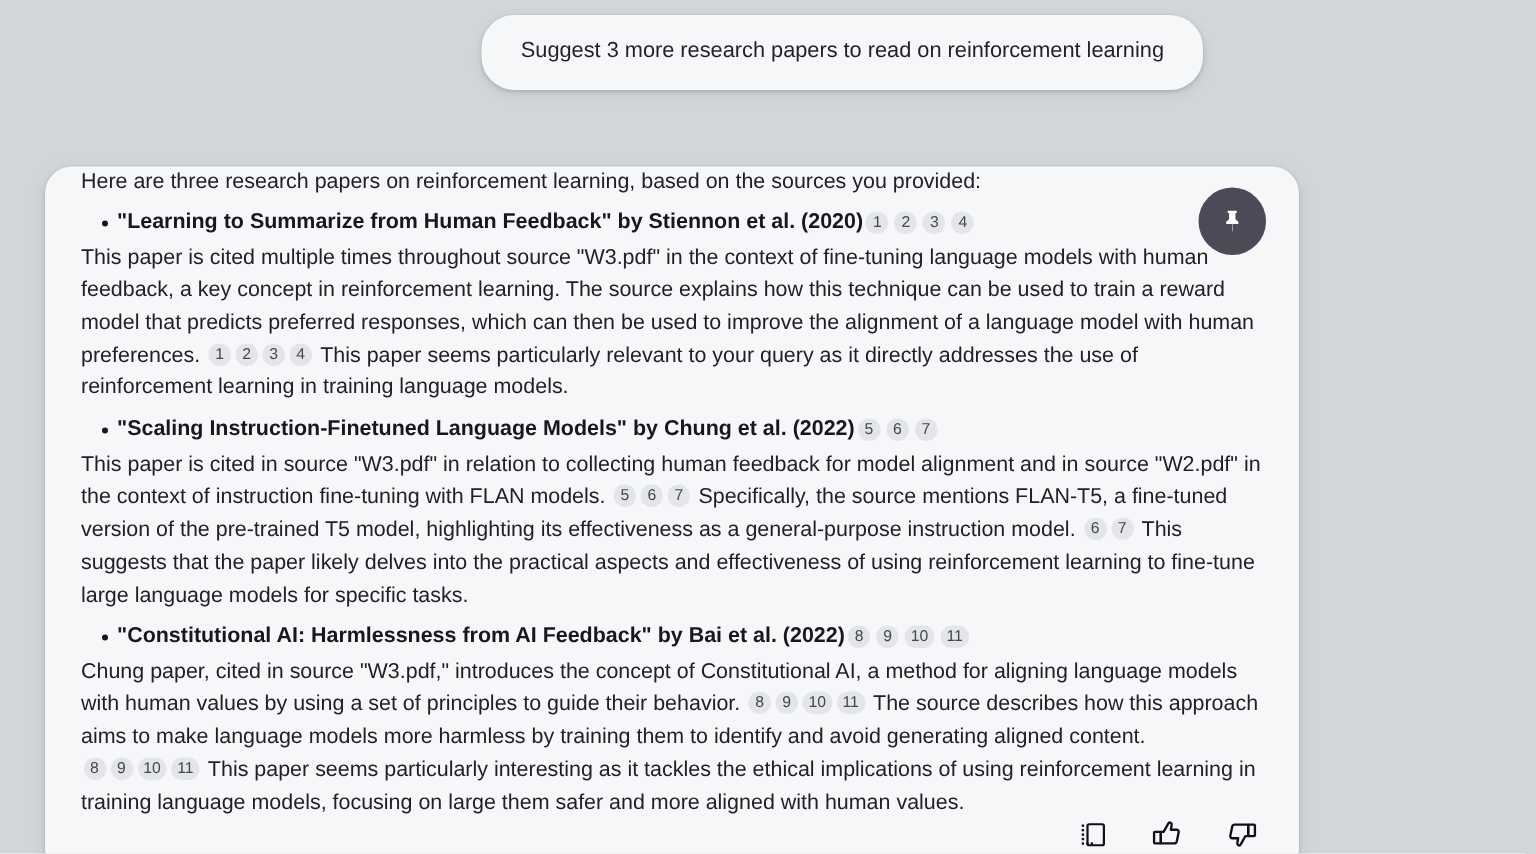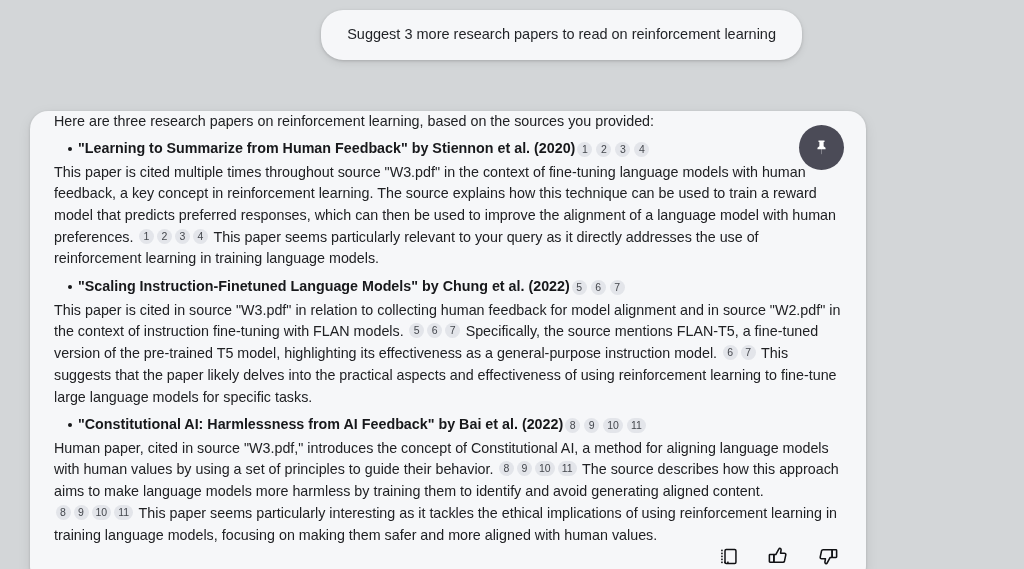--- a/index.html
+++ b/index.html
@@ -190,25 +190,25 @@
     <span class="chip-group"><span class="chip">6</span><span class="chip">7</span> </span>
     <span>This suggests that the paper likely delves into the practical aspects and effectiveness of using reinforcement learning to fine-tune large language models for specific tasks.</span>
   </p>
 
   <div class="bullet-line">
     <span class="bullet-dot"></span>
     <span>"Constitutional AI: Harmlessness from AI Feedback" by Bai et al. (2022)</span>
     <span class="chip-group"><span class="chip">8</span><span class="chip">9</span><span class="chip">10</span><span class="chip">11</span> </span>
   </div>
   <p class="para">
-    <span>Human paper, cited in source "W3.pdf," introduces the concept of Constitutional AI, a method for aligning language models with human values by using a set of principles to guide their behavior.</span>
+    <span>Chung paper, cited in source "W3.pdf," introduces the concept of Constitutional AI, a method for aligning language models with human values by using a set of principles to guide their behavior.</span>
     <span class="chip-group"><span class="chip">8</span><span class="chip">9</span><span class="chip">10</span><span class="chip">11</span> </span>
     <span>The source describes how this approach aims to make language models more harmless by training them to identify and avoid generating aligned content.</span>
     <span class="chip-group"><span class="chip">8</span><span class="chip">9</span><span class="chip">10</span><span class="chip">11</span> </span>
-    <span>This paper seems particularly interesting as it tackles the ethical implications of using reinforcement learning in training language models, focusing on making them safer and more aligned with human values.</span>
+    <span>This paper seems particularly interesting as it tackles the ethical implications of using reinforcement learning in training language models, focusing on large them safer and more aligned with human values.</span>
   </p>
 
   <div class="actions">
     <button class="action-btn" title="Copy">
       <svg width="21" height="21" viewBox="0 0 24 24" aria-hidden="true">
         <rect x="8" y="4" width="12.5" height="16" rx="1.4" fill="none" stroke="#101114" stroke-width="1.7"></rect>
         <g fill="#101114">
           <rect x="3.6" y="4.2" width="1.8" height="1.8"></rect>
           <rect x="3.6" y="7.6" width="1.8" height="1.8"></rect>
           <rect x="3.6" y="11" width="1.8" height="1.8"></rect>

